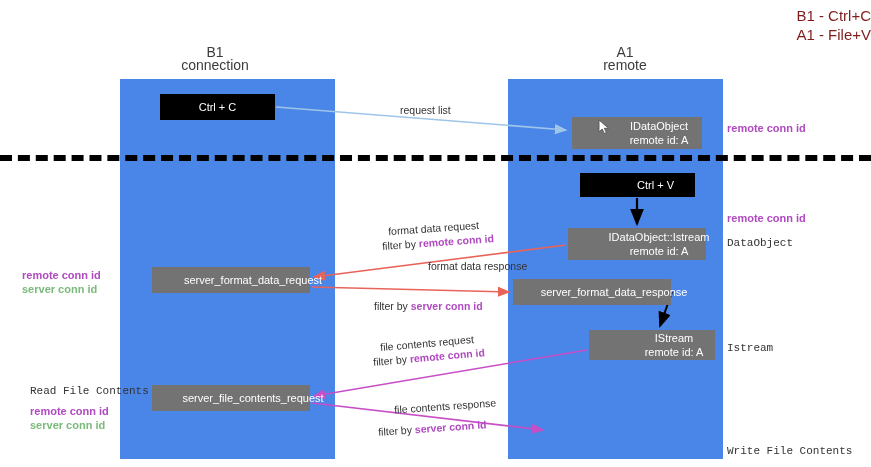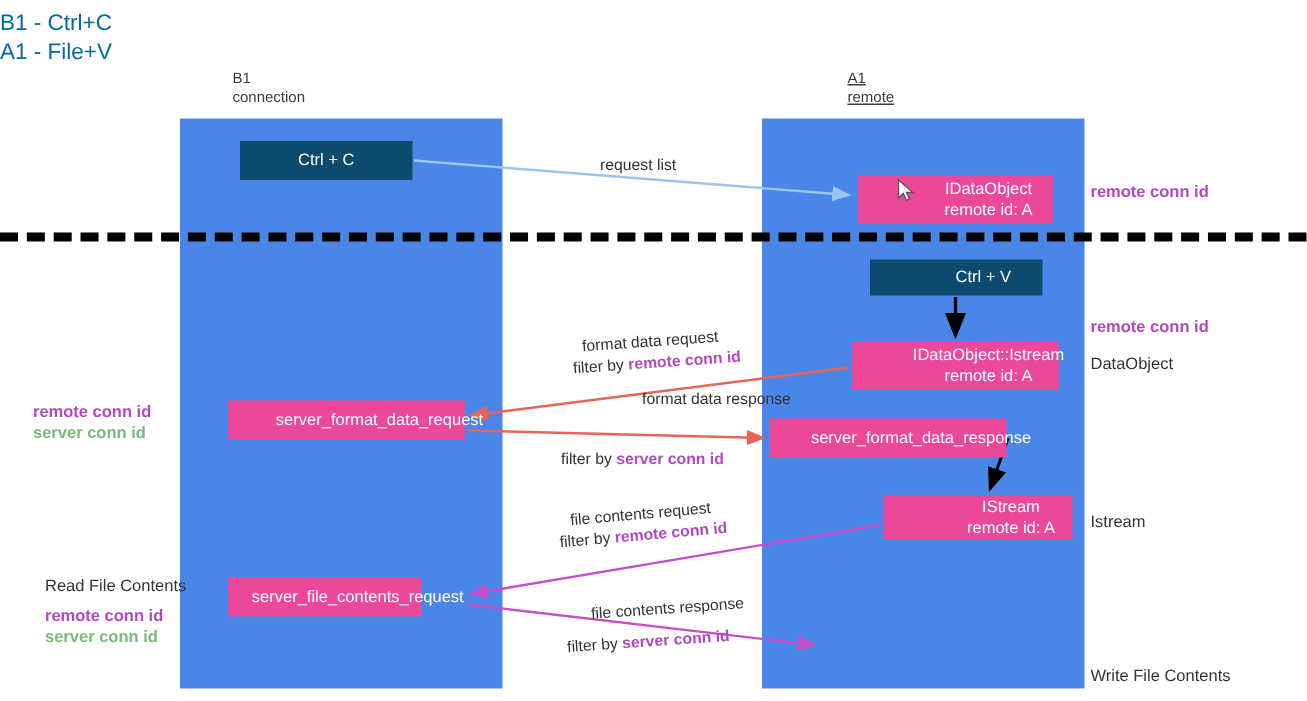--- a/index.html
+++ b/index.html
@@ -7,66 +7,66 @@
     width:871px;height:467px;position:relative;overflow:hidden;
     font-family:"Liberation Sans","DejaVu Sans",sans-serif;
     color:#222222;
   }
   #stage{position:absolute;inset:0;width:871px;height:467px;}
 
   .abs{position:absolute;}
 
   
   #title{
-    left:0;top:6px;width:871px;text-align:left;
-    font-size:15px;line-height:19px;color:#0369a1;
+    left:0;top:6px;width:871px;text-align:right;
+    font-size:15px;line-height:19px;color:#7f1d1d;
   }
 
   
   .col-head{
-    font-size:10px;line-height:13px;color:#3c3c3c;
+    text-align:center;font-size:14px;line-height:13px;color:#3c3c3c;
   }
   #head-b1{left:155px;top:46px;width:120px;}
-  #head-a1{left:565px;top:46px;width:120px;text-decoration:underline;}
+  #head-a1{left:565px;top:46px;width:120px;}
 
   
   .lane{background:#4a86e8;}
   #lane-b1{left:120px;top:79px;width:215px;height:380px;}
   #lane-a1{left:508px;top:79px;width:215px;height:380px;}
 
   
   #divider{
     left:0;top:155px;width:871px;height:0;
     border-top:6px dashed #000000;
   }
 
   
   .node{
     box-sizing:border-box;
     display:flex;flex-direction:column;align-items:center;justify-content:center;
     text-align:center;color:#ffffff;font-size:11px;line-height:14px;
   }
-  .node.green{background:#0c4a6e;}
-  .node.orange{background:#ec4899;padding-left:44px;}
+  .node.green{background:#000000;}
+  .node.orange{background:#737373;padding-left:44px;}
 
   #n-ctrlc{left:160px;top:94px;width:115px;height:26px;}
   #n-idataobject{left:572px;top:117px;width:130px;height:32px;}
   #n-ctrlv{left:580px;top:173px;width:115px;height:24px;padding-left:36px;}
   #n-getdata{left:568px;top:228px;width:138px;height:32px;}
   #n-sfdreq{left:152px;top:267px;width:158px;height:26px;}
   #n-sfdres{left:513px;top:279px;width:158px;height:26px;}
   #n-istream{left:589px;top:330px;width:126px;height:30px;}
-  #n-sfcreq{left:152px;top:385px;width:129px;height:26px;}
+  #n-sfcreq{left:152px;top:385px;width:158px;height:26px;}
   #n-sfcres{left:547px;top:418px;width:160px;height:26px;}
 
   
   .side{font-size:11px;line-height:14px;}
   .purple{color:#b04ac0;font-weight:bold;}
   .green-t{color:#7aba7b;font-weight:bold;}
-  .plain{color:#333333;}
+  .plain{color:#333333;font-family:Liberation Mono, monospace;}
 
   #a-remote1{left:727px;top:121px;}
   #a-remote2{left:727px;top:211px;}
   #a-dataobject{left:727px;top:236px;}
   #a-istream{left:727px;top:341px;}
   #a-write{left:727px;top:424px;margin-top:20px;}
 
   #a-left1{left:22px;top:268px;text-align:left;}
   #a-left2{left:30px;top:384px;text-align:left;}
 

